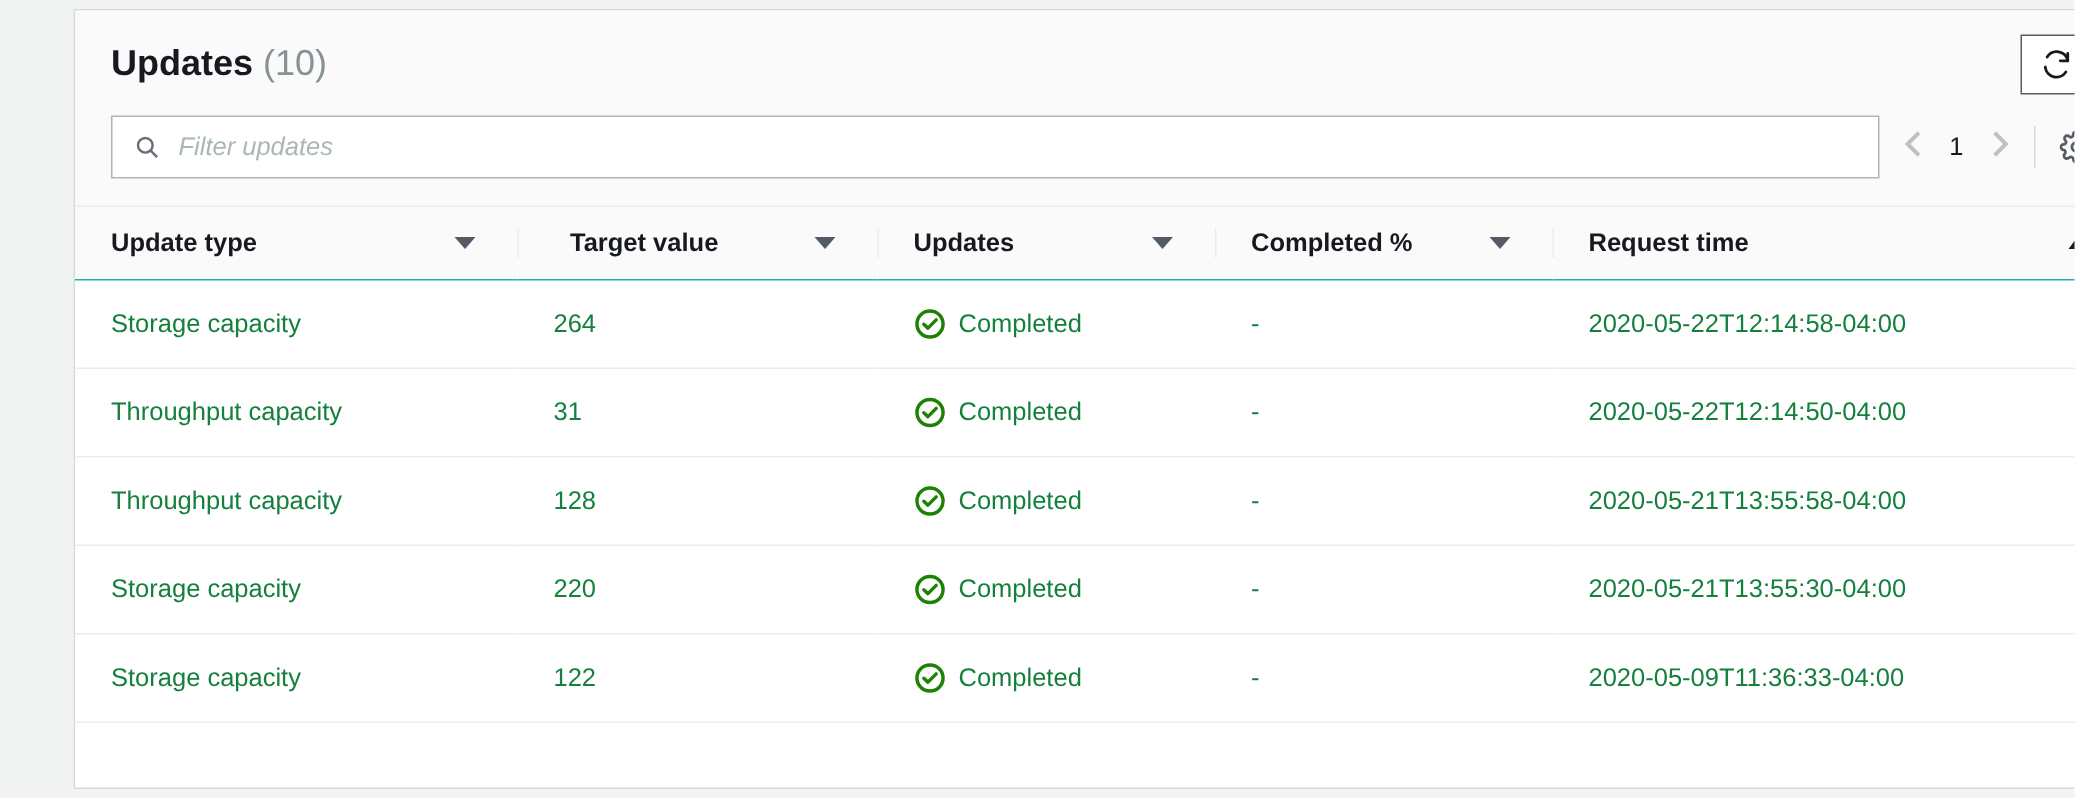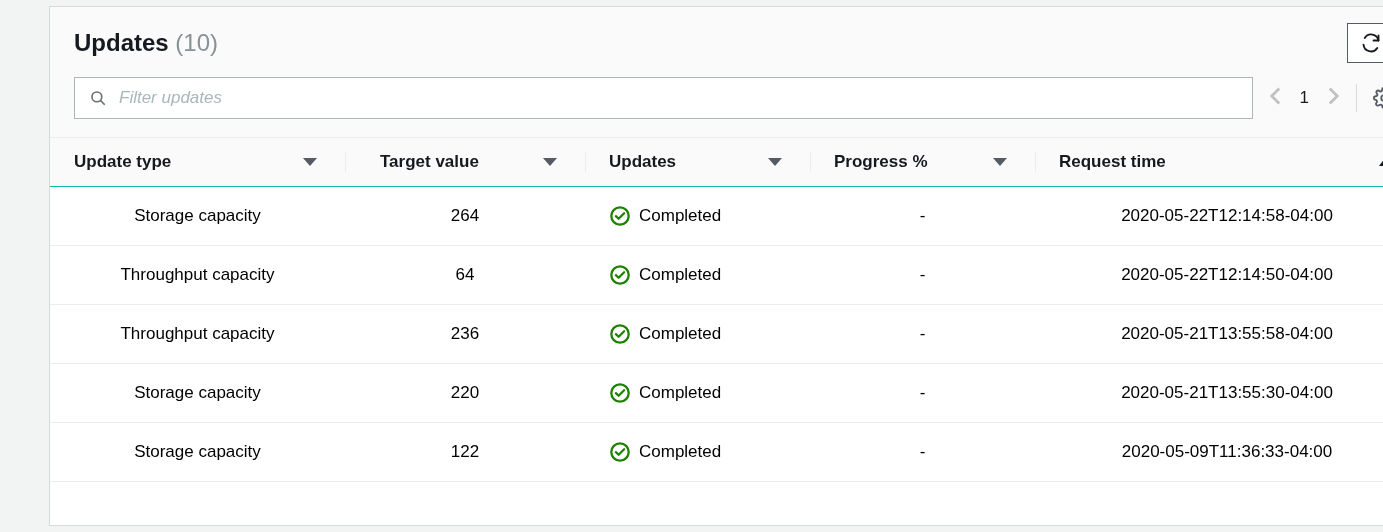--- a/index.html
+++ b/index.html
@@ -125,22 +125,21 @@
   .sort-tri.up {
     border-top: none;
     border-left: 6px solid transparent;
     border-right: 6px solid transparent;
     border-bottom: 8px solid #16191f;
   }
   tbody td {
     padding: 18px 24px;
     font-size: 17px;
     border-bottom: 1px solid #eaeded;
-    color: #000000;
-    text-align: center;
+    color: #15803d;
   }
   .status-cell {
     display: flex;
     align-items: center;
     gap: 8px;
   }
   .col-type    { width: 295px; }
   .col-target  { width: 240px; padding-left: 35px; }
   .col-status  { width: 225px; }
   .col-prog    { width: 225px; }
@@ -211,21 +210,21 @@
           </div>
         </th>
         <th class="col-status">
           <div class="th-inner">
             <span>Updates</span>
             <span class="sort-tri"></span>
           </div>
         </th>
         <th class="col-prog">
           <div class="th-inner">
-            <span>Progress %</span>
+            <span>Completed %</span>
             <span class="sort-tri"></span>
           </div>
         </th>
         <th class="col-time">
           <div class="th-inner">
             <span>Request time</span>
             <span class="sort-tri up"></span>
           </div>
         </th>
       </tr>
@@ -241,36 +240,36 @@
                 <polyline points="7.5 12.2 10.5 15 16.5 9"></polyline>
               </svg>
               <span>Completed</span>
             </span>
           </td>
           <td>-</td>
           <td>2020-05-22T12:14:58-04:00</td>
         </tr>
         <tr>
           <td>Throughput capacity</td>
-          <td>64</td>
+          <td>31</td>
           <td>
             <span class="status-cell">
               <svg width="22" height="22" viewBox="0 0 24 24" fill="none" stroke="#1d8102" stroke-width="2.5" stroke-linecap="round" stroke-linejoin="round">
                 <circle cx="12" cy="12" r="9.5"></circle>
                 <polyline points="7.5 12.2 10.5 15 16.5 9"></polyline>
               </svg>
               <span>Completed</span>
             </span>
           </td>
           <td>-</td>
           <td>2020-05-22T12:14:50-04:00</td>
         </tr>
         <tr>
           <td>Throughput capacity</td>
-          <td>236</td>
+          <td>128</td>
           <td>
             <span class="status-cell">
               <svg width="22" height="22" viewBox="0 0 24 24" fill="none" stroke="#1d8102" stroke-width="2.5" stroke-linecap="round" stroke-linejoin="round">
                 <circle cx="12" cy="12" r="9.5"></circle>
                 <polyline points="7.5 12.2 10.5 15 16.5 9"></polyline>
               </svg>
               <span>Completed</span>
             </span>
           </td>
           <td>-</td>

